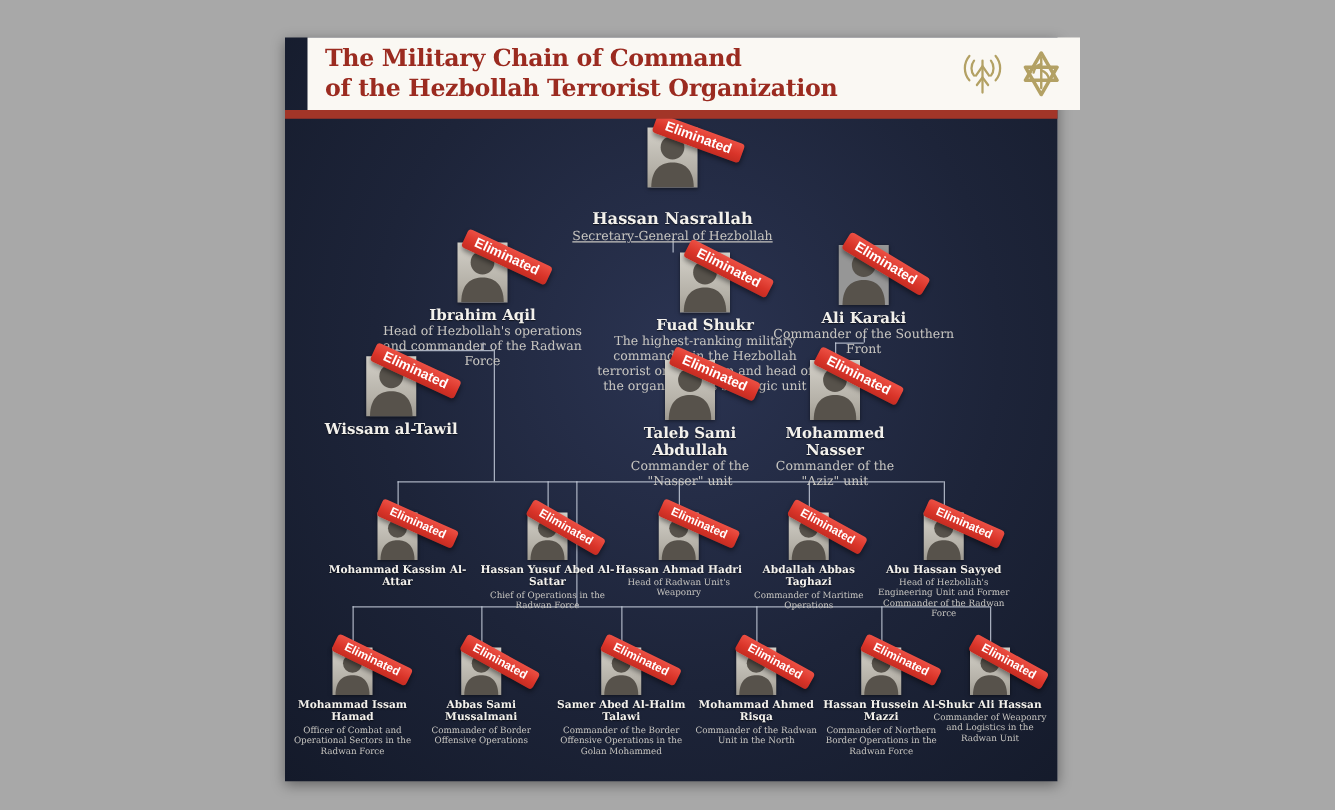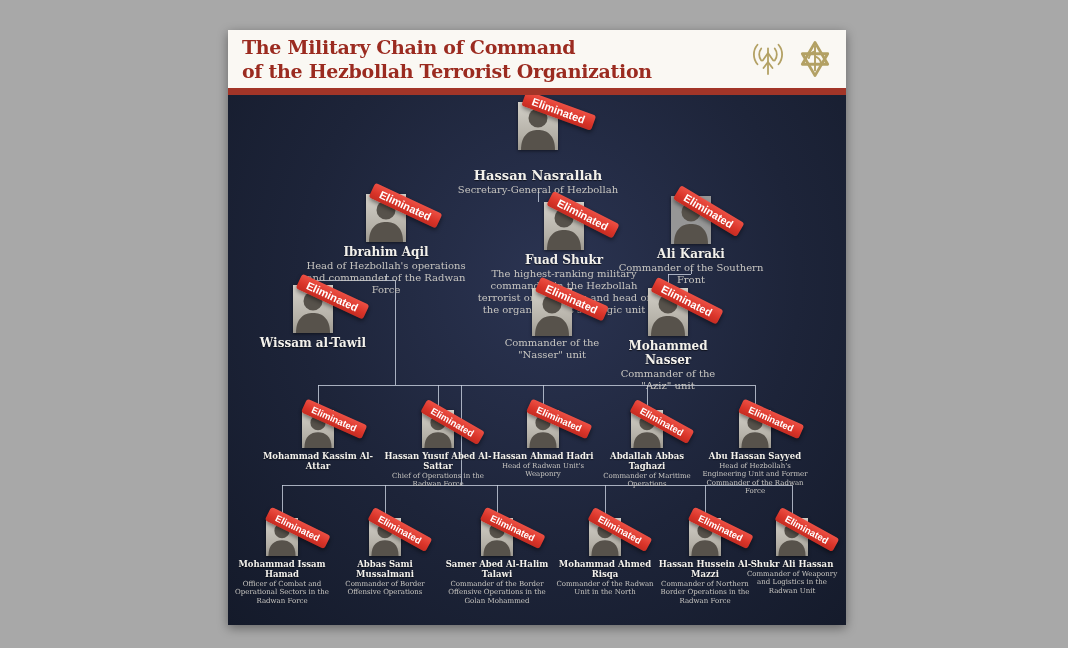--- a/index.html
+++ b/index.html
@@ -1,21 +1,21 @@
 <!DOCTYPE html>
 <html><head>
 <meta charset="utf-8">
 <style>
   html,body{margin:0;padding:0;}
   body{width:1068px;height:648px;overflow:hidden;font-family:"Liberation Sans",sans-serif;}
   .stage{position:relative;width:1068px;height:648px;background:#a8a8a8;}
   .poster{position:absolute;left:228px;top:30px;width:618px;height:595px;
           background:radial-gradient(ellipse at 52% 42%, #2b3452 0%, #1d2439 55%, #141a2a 100%);
           box-shadow:0 3px 10px rgba(0,0,0,.4);}
-  .header{position:absolute;left:0;top:0;width:618px;height:58px;background:#faf8f3;z-index:10;}
+  .header{position:absolute;left:18px;top:0;width:618px;height:58px;background:#faf8f3;z-index:10;}
   .header-title{position:absolute;left:14px;top:5px;
                 font-family:"DejaVu Serif",serif;font-weight:bold;
                 color:#9b2b20;font-size:19px;line-height:24px;letter-spacing:-.3px;}
   .header-icons{position:absolute;right:10px;top:8px;display:flex;gap:8px;align-items:center;z-index:11;}
   .redstrip{position:absolute;left:0;top:58px;width:618px;height:7px;background:#a23528;z-index:10;}
   .line{position:absolute;background:rgba(203,210,224,.8);z-index:1;}
   .person{position:absolute;text-align:center;z-index:2;}
   .photo{position:relative;margin:0 auto;overflow:hidden;z-index:2;
          background:linear-gradient(180deg,#d4d1c9 0%,#b4b0a7 70%,#9d9990 100%);
          box-shadow:0 1px 3px rgba(0,0,0,.5);}
@@ -24,21 +24,21 @@
   .person.lg .photo{width:40px;height:48px;}
   .person.sm .photo{width:32px;height:38px;}
   .pname{font-family:"DejaVu Serif",serif;font-weight:bold;color:#f3f1ec;margin-top:3px;
          text-shadow:0 1px 1px rgba(0,0,0,.6);}
   .ptitle{font-family:"DejaVu Serif",serif;color:#c7c5c0;margin-top:1px;line-height:1.2;}
   .person.lg .pname{font-size:12px;}
   .person.lg .ptitle{font-size:10px;}
   .person.sm .pname{font-size:8.5px;}
   .person.sm .ptitle{font-size:7px;}
   .person.hero .pname{font-size:13px;margin-top:18px;}
-  .person.hero .ptitle{font-size:10px;}
+  .person.hero .ptitle{font-size:10px;text-decoration:underline;}
   .stamp{position:absolute;top:-12px;left:50%;margin-left:-14px;z-index:6;
          background:linear-gradient(180deg,#ec5044 0%,#d93429 60%,#c52c22 100%);
          color:#fff;font-family:"Liberation Sans",sans-serif;font-weight:bold;
          padding:2px 9px;border-radius:3px;white-space:nowrap;
          box-shadow:1px 2px 4px rgba(0,0,0,.45);transform-origin:left center;}
   .person.lg .stamp{font-size:11px;}
   .person.sm .stamp{font-size:9.5px;}
 </style>
 </head>
 <body>
@@ -162,20 +162,21 @@
     <div class="pname">Wissam al-Tawil</div>
   </div>
         <div class="person lg" style="left: 258px; top: 258px; width: 132px;">
     <div class="stamp" style="transform: rotate(24deg);">Eliminated</div>
     <div class="photo">
       <svg viewBox="0 0 40 48" preserveAspectRatio="none">
         <circle cx="20" cy="16" r="9.5" fill="#57524b"></circle>
         <path d="M3 48 C3 33 11 28 20 28 C29 28 37 33 37 48 Z" fill="#57524b"></path>
       </svg>
     </div>
+    <div class="pname">Taleb Sami Abdullah</div>
     <div class="ptitle">Commander of the "Nasser" unit</div>
   </div>
         <div class="person lg" style="left: 379px; top: 258px; width: 122px;">
     <div class="stamp" style="transform: rotate(27deg);">Eliminated</div>
     <div class="photo">
       <svg viewBox="0 0 40 48" preserveAspectRatio="none">
         <circle cx="20" cy="16" r="9.5" fill="#57524b"></circle>
         <path d="M3 48 C3 33 11 28 20 28 C29 28 37 33 37 48 Z" fill="#57524b"></path>
       </svg>
     </div>

